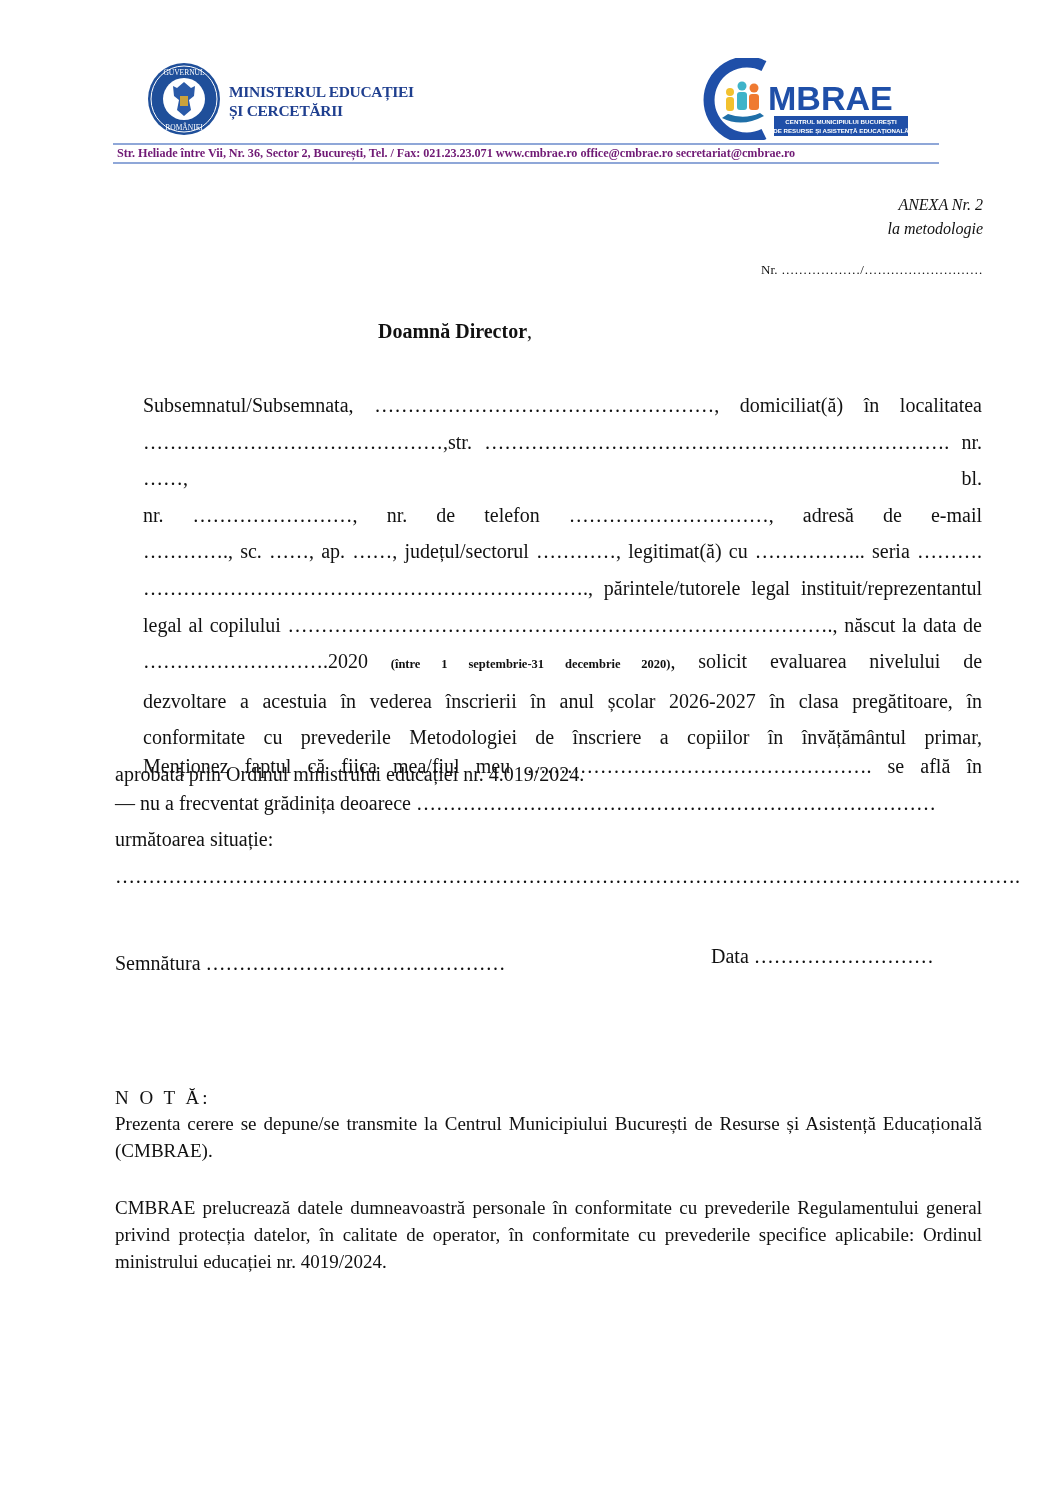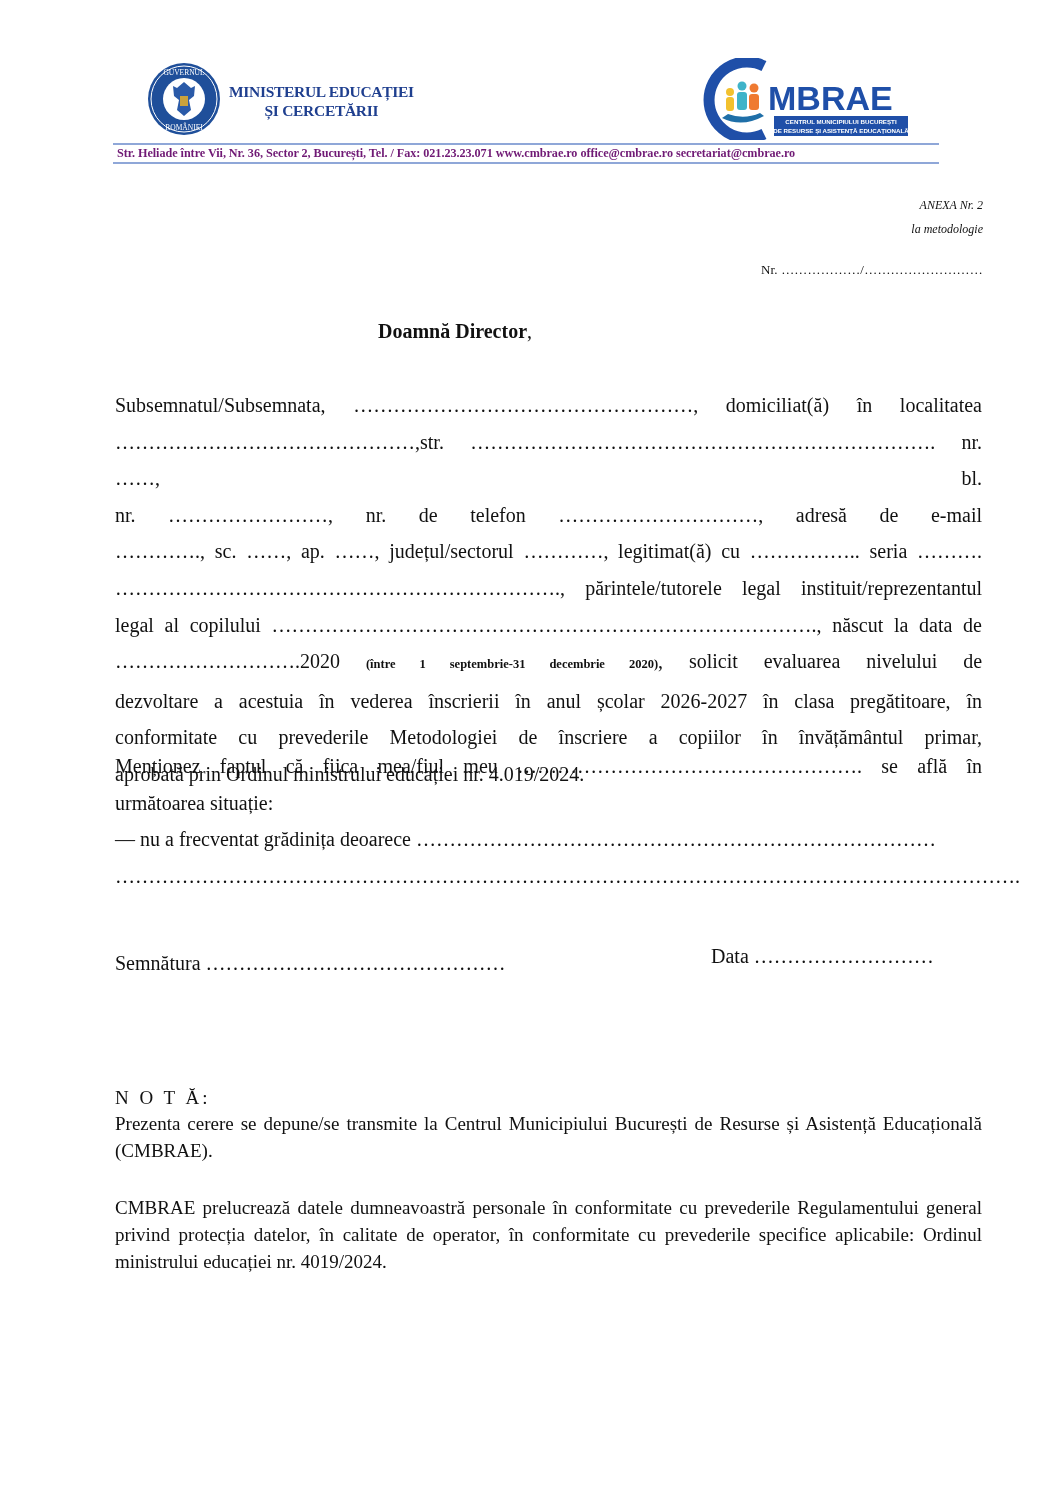--- a/index.html
+++ b/index.html
@@ -3,38 +3,38 @@
 <meta charset="utf-8">
 <style>
   html, body { margin: 0; padding: 0; background: #ffffff; }
   body { width: 1058px; height: 1497px; position: relative; overflow: hidden;
          font-family: "Liberation Serif", "DejaVu Serif", serif; color: #111; }
   .abs { position: absolute; }
 
   
   .gov-seal { left: 147px; top: 62px; width: 74px; height: 74px; }
   .ministry { left: 229px; top: 82px; color: #1f3f8f; font-weight: bold;
-              font-size: 15.5px; line-height: 19px; text-align: center; letter-spacing: -0.3px; }
+              font-size: 15.5px; line-height: 19px; text-align: left; letter-spacing: -0.3px; }
   .cmbrae-logo { left: 702px; top: 58px; width: 210px; height: 82px; }
   .header-bar { left: 113px; top: 143px; width: 826px; height: 17px;
                 border-top: 2px solid #8fa7d8; border-bottom: 2px solid #8fa7d8; }
   .header-bar span { display: block; color: #701a75; font-weight: bold; font-size: 12.2px;
                      line-height: 17px; padding-left: 4px; white-space: nowrap; letter-spacing: -0.05px; }
 
   
   .annex { right: 75px; top: 193px; text-align: right; font-style: italic;
-           font-size: 12px; line-height: 24px; }
+           font-size: 16px; line-height: 24px; }
   .nr-line { right: 75px; top: 262px; font-size: 13px; letter-spacing: 0.2px; }
   .greeting { left: 0; width: 910px; top: 320px; text-align: center; font-size: 20px; }
   .greeting b { font-weight: bold; }
 
   
   .body-text { left: 115px; width: 867px; font-size: 20px; line-height: 36.6px; }
   .p1 { top: 387px; text-align: justify; text-align-last: left; }
-  .just { text-align: justify; text-align-last: justify; display: block; }
+  .just { text-align: justify; text-align-last: justify; display: block; margin-left: 28px; }
   .small-note { font-size: 12.5px; font-weight: bold; }
   .p2 { top: 748px; }
   .sig { top: 945px; font-size: 20px; }
   .date { left: 711px; top: 945px; font-size: 20px; }
 
   .note { left: 115px; width: 867px; font-size: 19px; line-height: 27px; text-align: justify; }
   .note-title { top: 1084px; letter-spacing: 3px; }
   .note-p1 { top: 1110px; }
   .note-p2 { top: 1194px; }
 </style>
@@ -93,22 +93,22 @@
   <span class="just">…………………………………………………………., părintele/tutorele legal instituit/reprezentantul</span>
   <span class="just">legal al copilului ………………………………………………………………………., născut la data de</span>
   <span class="just"><span>……………………….2020</span> <span class="small-note">(între 1 septembrie-31 decembrie 2020)</span><span>, solicit evaluarea nivelului de</span></span>
   <span class="just">dezvoltare a acestuia în vederea înscrierii în anul școlar 2026-2027 în clasa pregătitoare, în</span>
   <span class="just">conformitate cu prevederile Metodologiei de înscriere a copiilor în învățământul primar,</span>
   <span>aprobată prin Ordinul ministrului educației nr. 4.019/2024.</span>
 </div>
 
 <div class="abs body-text p2">
   <span class="just">Menționez faptul că fiica mea/fiul meu ……………………………………………. se află în</span>
+  <div>— nu a frecventat grădinița deoarece ……………………………………………………………………</div>
   <div>următoarea situație:</div>
-  <div>— nu a frecventat grădinița deoarece ……………………………………………………………………</div>
   <div>……………………………………………………………………………………………………………………….</div>
 </div>
 
 <div class="abs body-text sig">Semnătura ………………………………………</div>
 <div class="abs date">Data ………………………</div>
 
 <div class="abs note note-title">N O T Ă:</div>
 <div class="abs note note-p1">Prezenta cerere se depune/se transmite la Centrul Municipiului București de Resurse și Asistență Educațională (CMBRAE).</div>
 <div class="abs note note-p2">
   <div>CMBRAE prelucrează datele dumneavoastră personale în conformitate cu prevederile Regulamentului general privind protecția datelor, în calitate de operator, în conformitate cu prevederile specifice aplicabile: Ordinul ministrului educației nr. 4019/2024.</div>

